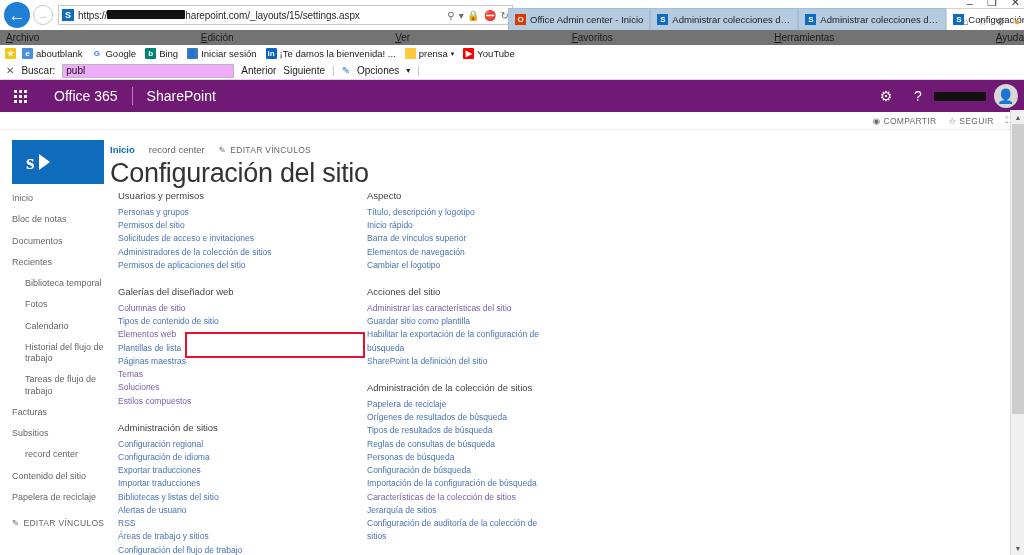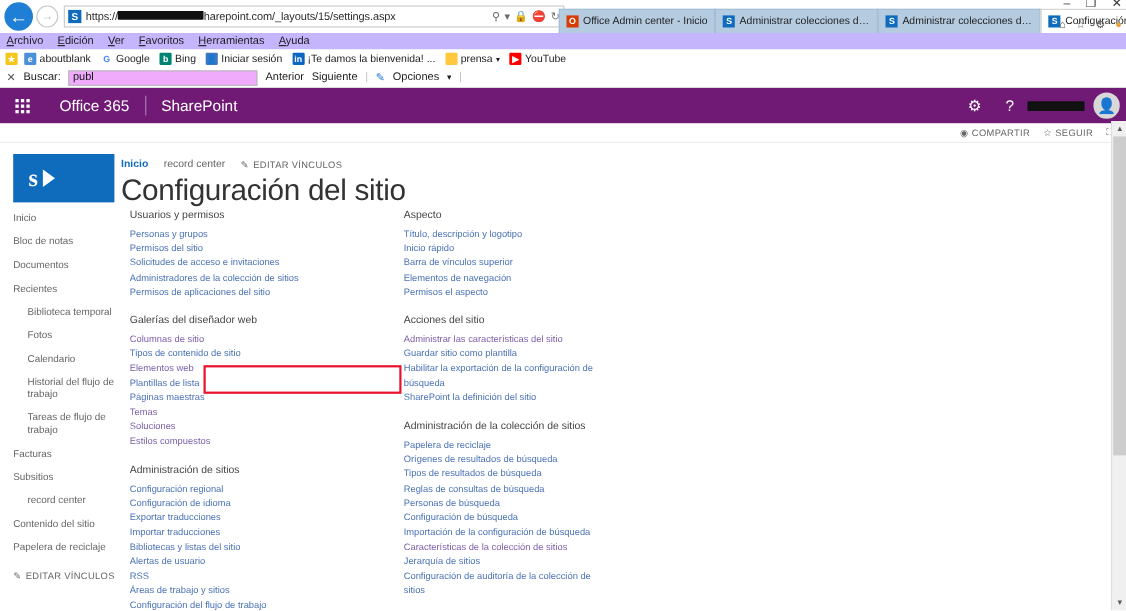--- a/index.html
+++ b/index.html
@@ -108,21 +108,22 @@
     display: flex; gap: 14px; align-items:center;
     font-size: 11px; color:#3a3a3a;
   }
   .win-ctrl span { cursor: pointer; }
   .menu-row {
     height: 15px;
     display: flex; align-items: center;
     padding-left: 6px;
     font-size: 10px; color: #1b1b1b;
     gap: 13px;
-    background:#c4b5fd;
+    background:#737373;
+    justify-content:space-between;
   }
   .menu-row span { cursor: pointer; }
   .menu-row u { text-decoration: underline; }
   .fav-row {
     height: 17px;
     display: flex; align-items: center;
     padding-left: 5px;
     font-size: 9.5px; color: #1b1b1b;
     gap: 3px;
     background:#fff;
@@ -510,21 +511,21 @@
       </div>
 
       <div class="col">
 
         <div class="sec">
           <div class="sec-title">Aspecto</div>
           <a class="sec-link">Título, descripción y logotipo</a>
           <a class="sec-link">Inicio rápido</a>
           <a class="sec-link">Barra de vínculos superior</a>
           <a class="sec-link">Elementos de navegación</a>
-          <a class="sec-link">Permisos el aspecto</a>
+          <a class="sec-link">Cambiar el logotipo</a>
         </div>
 
         <div class="sec" style="position:relative;">
           <div class="sec-title">Acciones del sitio</div>
           <a class="sec-link visited">Administrar las características del sitio</a>
           <a class="sec-link">Guardar sitio como plantilla</a>
           <a class="sec-link">Habilitar la exportación de la configuración de búsqueda</a>
           <a class="sec-link">SharePoint la definición del sitio</a>
         </div>
 

